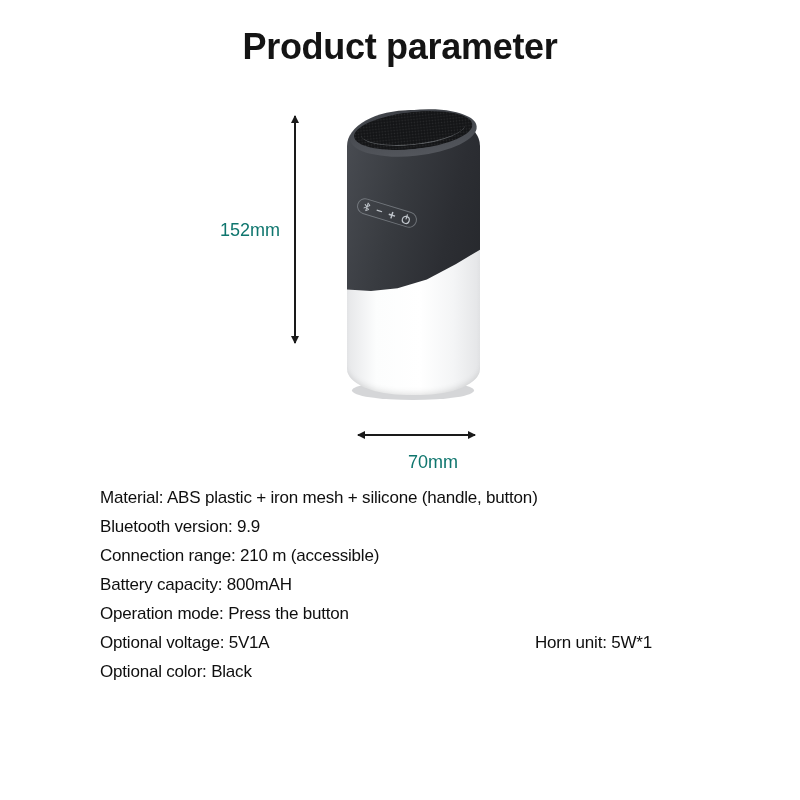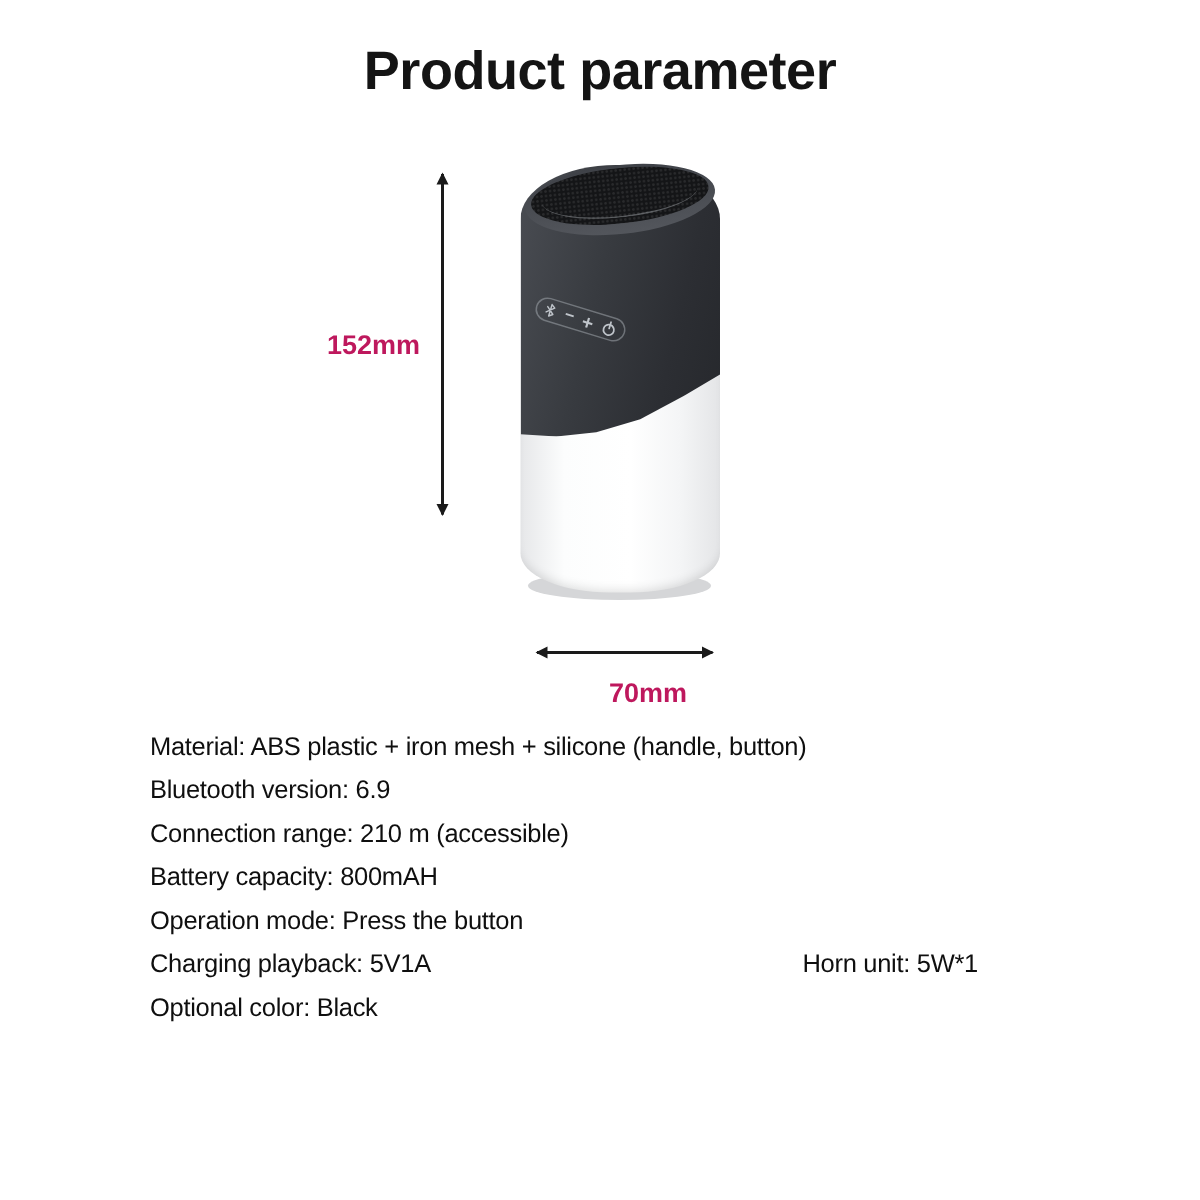--- a/index.html
+++ b/index.html
@@ -23,23 +23,22 @@
     font-size: 36px;
     font-weight: 700;
     letter-spacing: -0.3px;
     color: #141414;
   }
 
   
   .dim-label {
     position: absolute;
     font-size: 18px;
-    color: #be185d;
+    color: #0f766e;
     line-height: 22px;
-    font-weight: bold;
   }
   .dim-label.h-label { left: 198px; top: 219px; width: 82px; text-align: right; }
   .dim-label.w-label { left: 378px; top: 451px; width: 80px; text-align: right; }
 
   .arrow-v { position: absolute; left: 294px; top: 116px; width: 2px; height: 227px; }
   .arrow-v .line { position: absolute; left: 0; top: 0; width: 1.5px; height: 100%; background: #1a1a1a; }
   .arrow-v .head-up, .arrow-v .head-down {
     position: absolute; left: -3px; width: 0; height: 0;
     border-left: 4px solid transparent; border-right: 4px solid transparent;
   }
@@ -158,33 +157,33 @@
     <div class="line"></div>
     <div class="head-right"></div>
   </div>
   <div class="dim-label w-label">70mm</div>
 
   <div class="specs">
     <div class="spec-row">
       <span class="spec-left">Material: ABS plastic + iron mesh + silicone (handle, button)</span>
     </div>
     <div class="spec-row">
-      <span class="spec-left">Bluetooth version: 6.9</span>
+      <span class="spec-left">Bluetooth version: 9.9</span>
     </div>
     <div class="spec-row">
       <span class="spec-left">Connection range: 210 m (accessible)</span>
     </div>
     <div class="spec-row">
       <span class="spec-left">Battery capacity: 800mAH</span>
     </div>
     <div class="spec-row">
       <span class="spec-left">Operation mode: Press the button</span>
     </div>
     <div class="spec-row">
-      <span class="spec-left">Charging playback: 5V1A</span>
+      <span class="spec-left">Optional voltage: 5V1A</span>
       <span class="spec-right">Horn unit: 5W*1</span>
     </div>
     <div class="spec-row">
       <span class="spec-left">Optional color: Black</span>
     </div>
   </div>
 
 </div>
 
 </body></html>

